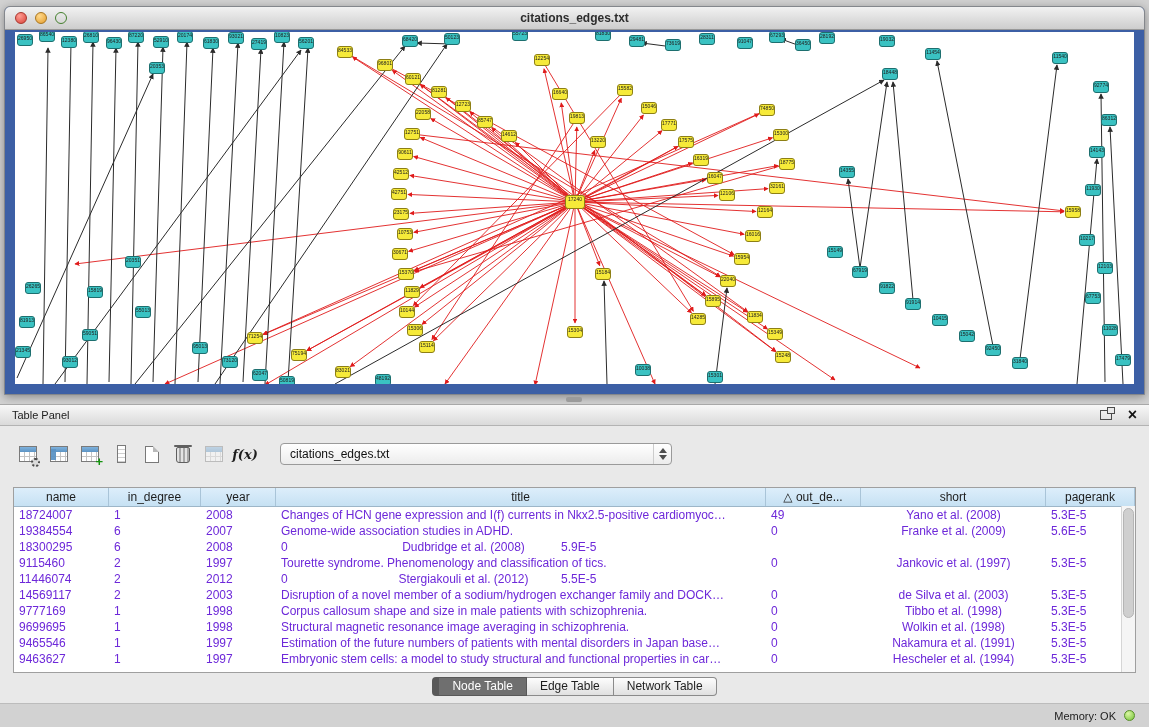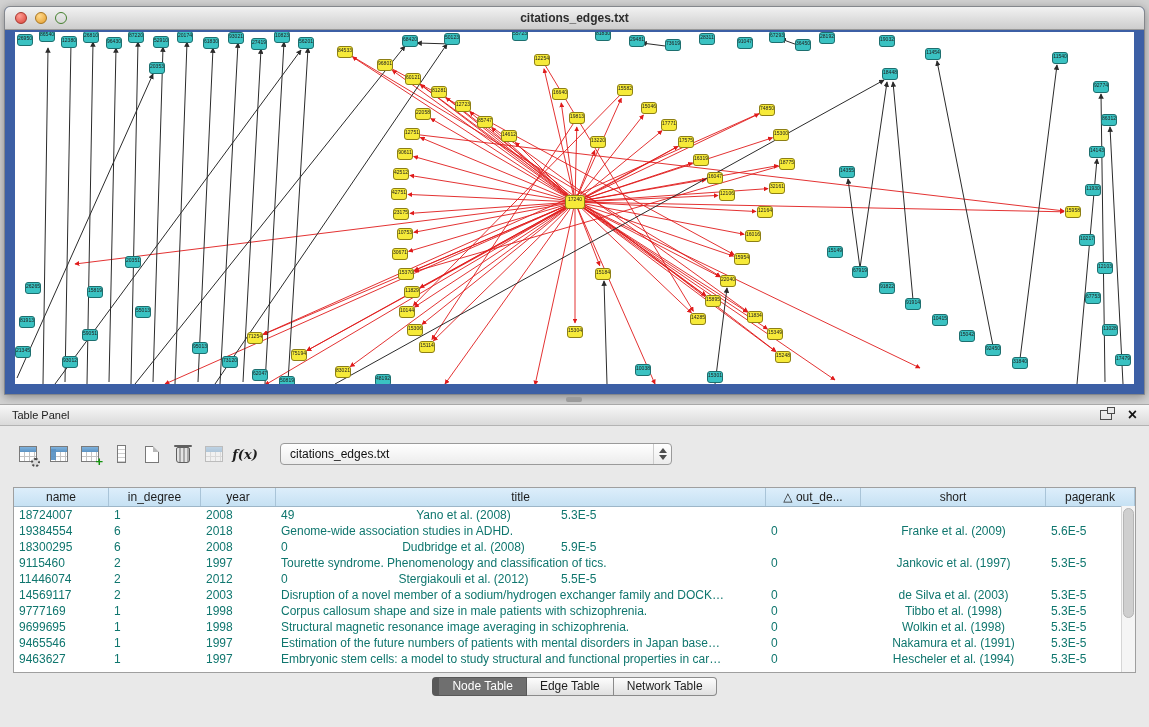--- a/index.html
+++ b/index.html
@@ -48,21 +48,21 @@
   .fxicon{font-family:"DejaVu Serif",serif;font-style:italic;font-weight:bold;font-size:13px;color:#1e1e1e}
   .combo{margin-left:16px;width:392px;height:22px;border:1px solid #9a9a9a;border-radius:4px;background:linear-gradient(#ffffff,#ececec);display:flex;align-items:center;box-sizing:border-box;cursor:default}
   .combo-text{flex:1;padding-left:9px;font-size:12px;color:#101010;white-space:nowrap;overflow:hidden}
   .combo-arrows{width:17px;align-self:stretch;display:flex;flex-direction:column;align-items:center;justify-content:center;gap:2px;border-left:1px solid #cccccc}
   .arr-up{width:0;height:0;border-left:4px solid transparent;border-right:4px solid transparent;border-bottom:5px solid #4e4e4e}
   .arr-dn{width:0;height:0;border-left:4px solid transparent;border-right:4px solid transparent;border-top:5px solid #4e4e4e}
 
   .table-wrap{position:absolute;left:13px;right:13px;top:82px;height:186px;background:#fff;border:1px solid #9f9f9f;overflow:hidden;box-sizing:border-box}
   .thead{display:flex;height:18px;background:linear-gradient(#ddeefb,#c6e1f3);border-bottom:1px solid #9db6c8}
   .th{font-size:12px;color:#1c1c1c;text-align:center;line-height:18px;border-right:1px solid #a9c4d8;box-sizing:border-box;overflow:hidden;white-space:nowrap}
-  .trow{display:flex;height:16px;line-height:16px;font-size:12px;color:#0f766e}
+  .trow{display:flex;height:16px;line-height:16px;font-size:12px;color:#6d28d9}
   .td{box-sizing:border-box;padding-left:5px;overflow:hidden;white-space:nowrap;text-overflow:ellipsis}
   .c0{width:95px}.c1{width:92px}.c2{width:75px}.c3{width:490px}.c4{width:95px}.c5{width:185px}.c6{flex:1;min-width:0}
   .td.c5{text-align:center;padding-left:0}
   .vscroll{position:absolute;right:0;top:18px;bottom:0;width:13px;background:#f5f5f5;border-left:1px solid #d6d6d6}
   .vthumb{position:absolute;left:1px;right:1px;top:2px;height:110px;background:#cfcfcf;border:1px solid #b5b5b5;border-radius:6px;box-sizing:border-box}
 
   .tabsbar{position:absolute;left:0;right:0;top:272px;display:flex;justify-content:center}
   .tabbtn{height:17px;line-height:17px;font-size:12px;padding:0 13px;border:1px solid #8b8b8b;border-left:none;background:linear-gradient(#fdfdfd,#e0e0e0);color:#1f1f1f;cursor:default}
   .tabbtn:first-child{border-left:7px solid #0ea5e9;border-radius:4px 0 0 4px}
   .tabbtn:last-child{border-radius:0 4px 4px 0}
@@ -368,28 +368,29 @@
         <div class="th c3">title</div>
         <div class="th c4">△ out_de...</div>
         <div class="th c5">short</div>
         <div class="th c6">pagerank</div>
       </div>
     <div id="rows">
         <div class="trow">
           <div class="td c0">18724007</div>
           <div class="td c1">1</div>
           <div class="td c2">2008</div>
+          <div class="td c3">Changes of HCN gene expression and I(f) currents in Nkx2.5-positive cardiomyoc…</div>
           <div class="td c4">49</div>
           <div class="td c5">Yano et al. (2008)</div>
           <div class="td c6">5.3E-5</div>
         </div>
         <div class="trow">
           <div class="td c0">19384554</div>
           <div class="td c1">6</div>
-          <div class="td c2">2018</div>
+          <div class="td c2">2007</div>
           <div class="td c3">Genome-wide association studies in ADHD.</div>
           <div class="td c4">0</div>
           <div class="td c5">Franke et al. (2009)</div>
           <div class="td c6">5.6E-5</div>
         </div>
         <div class="trow">
           <div class="td c0">18300295</div>
           <div class="td c1">6</div>
           <div class="td c2">2008</div>
           <div class="td c4">0</div>
@@ -463,13 +464,17 @@
         <div class="vthumb"></div>
       </div>
   </div>
 
   <div class="tabsbar" id="tabsbar">
       <div class="tabbtn sel">Node Table</div>
       <div class="tabbtn">Edge Table</div>
       <div class="tabbtn">Network Table</div>
     </div>
 
+  <div class="status-bar">
+    <span class="mem-label">Memory: OK</span>
+    <span class="mem-dot"></span>
+  </div>
 </div>
 
 </body></html>

